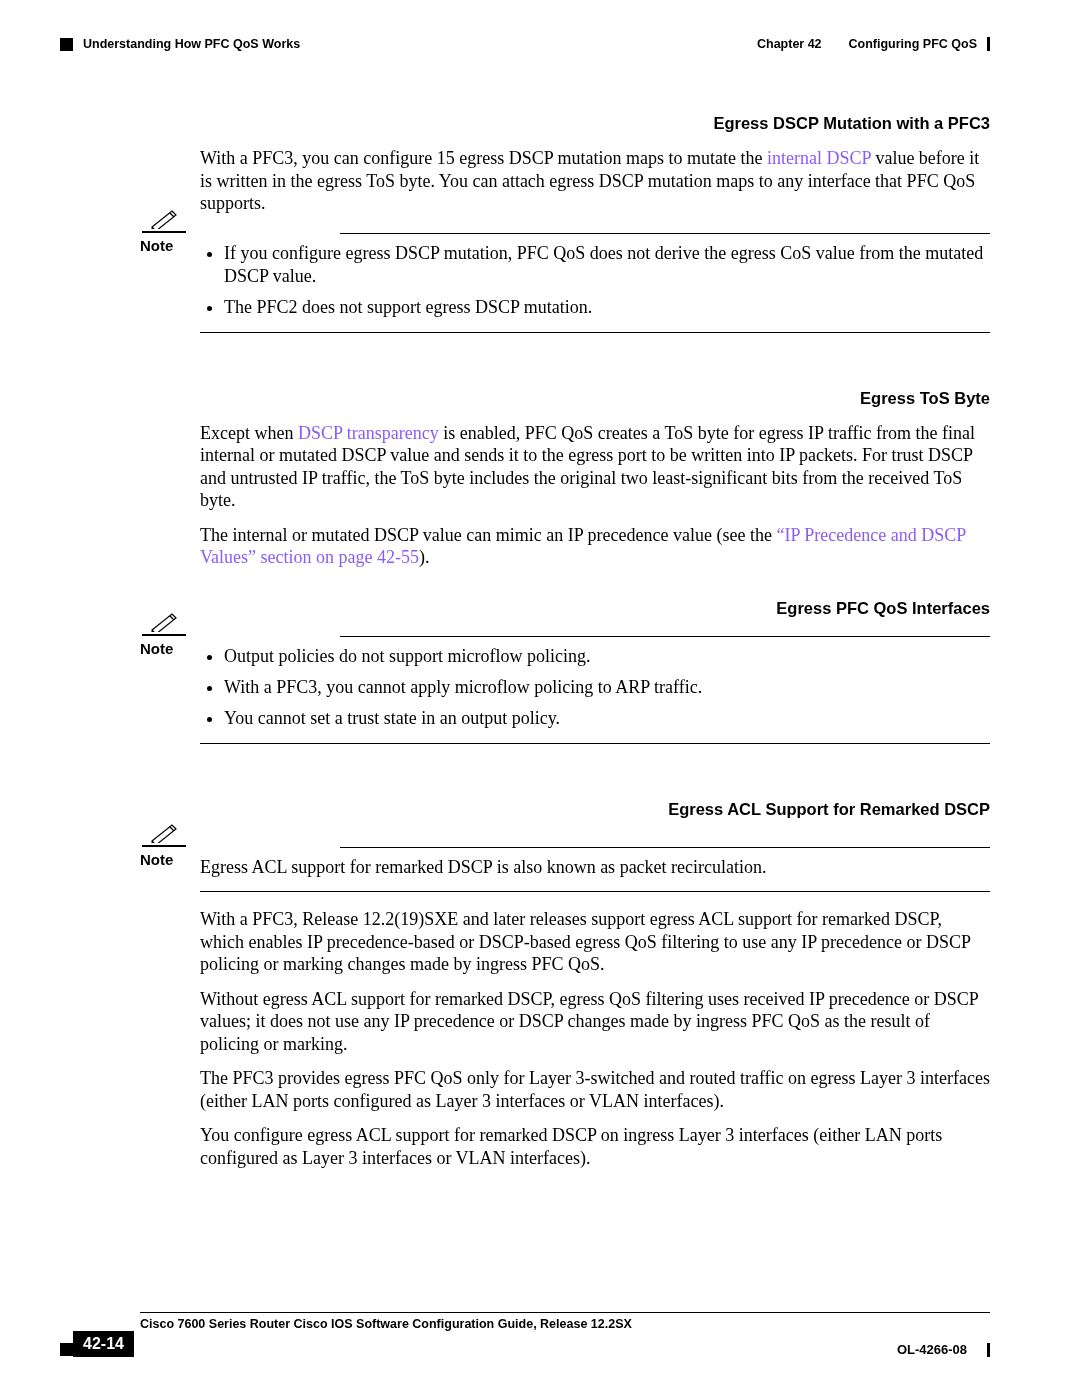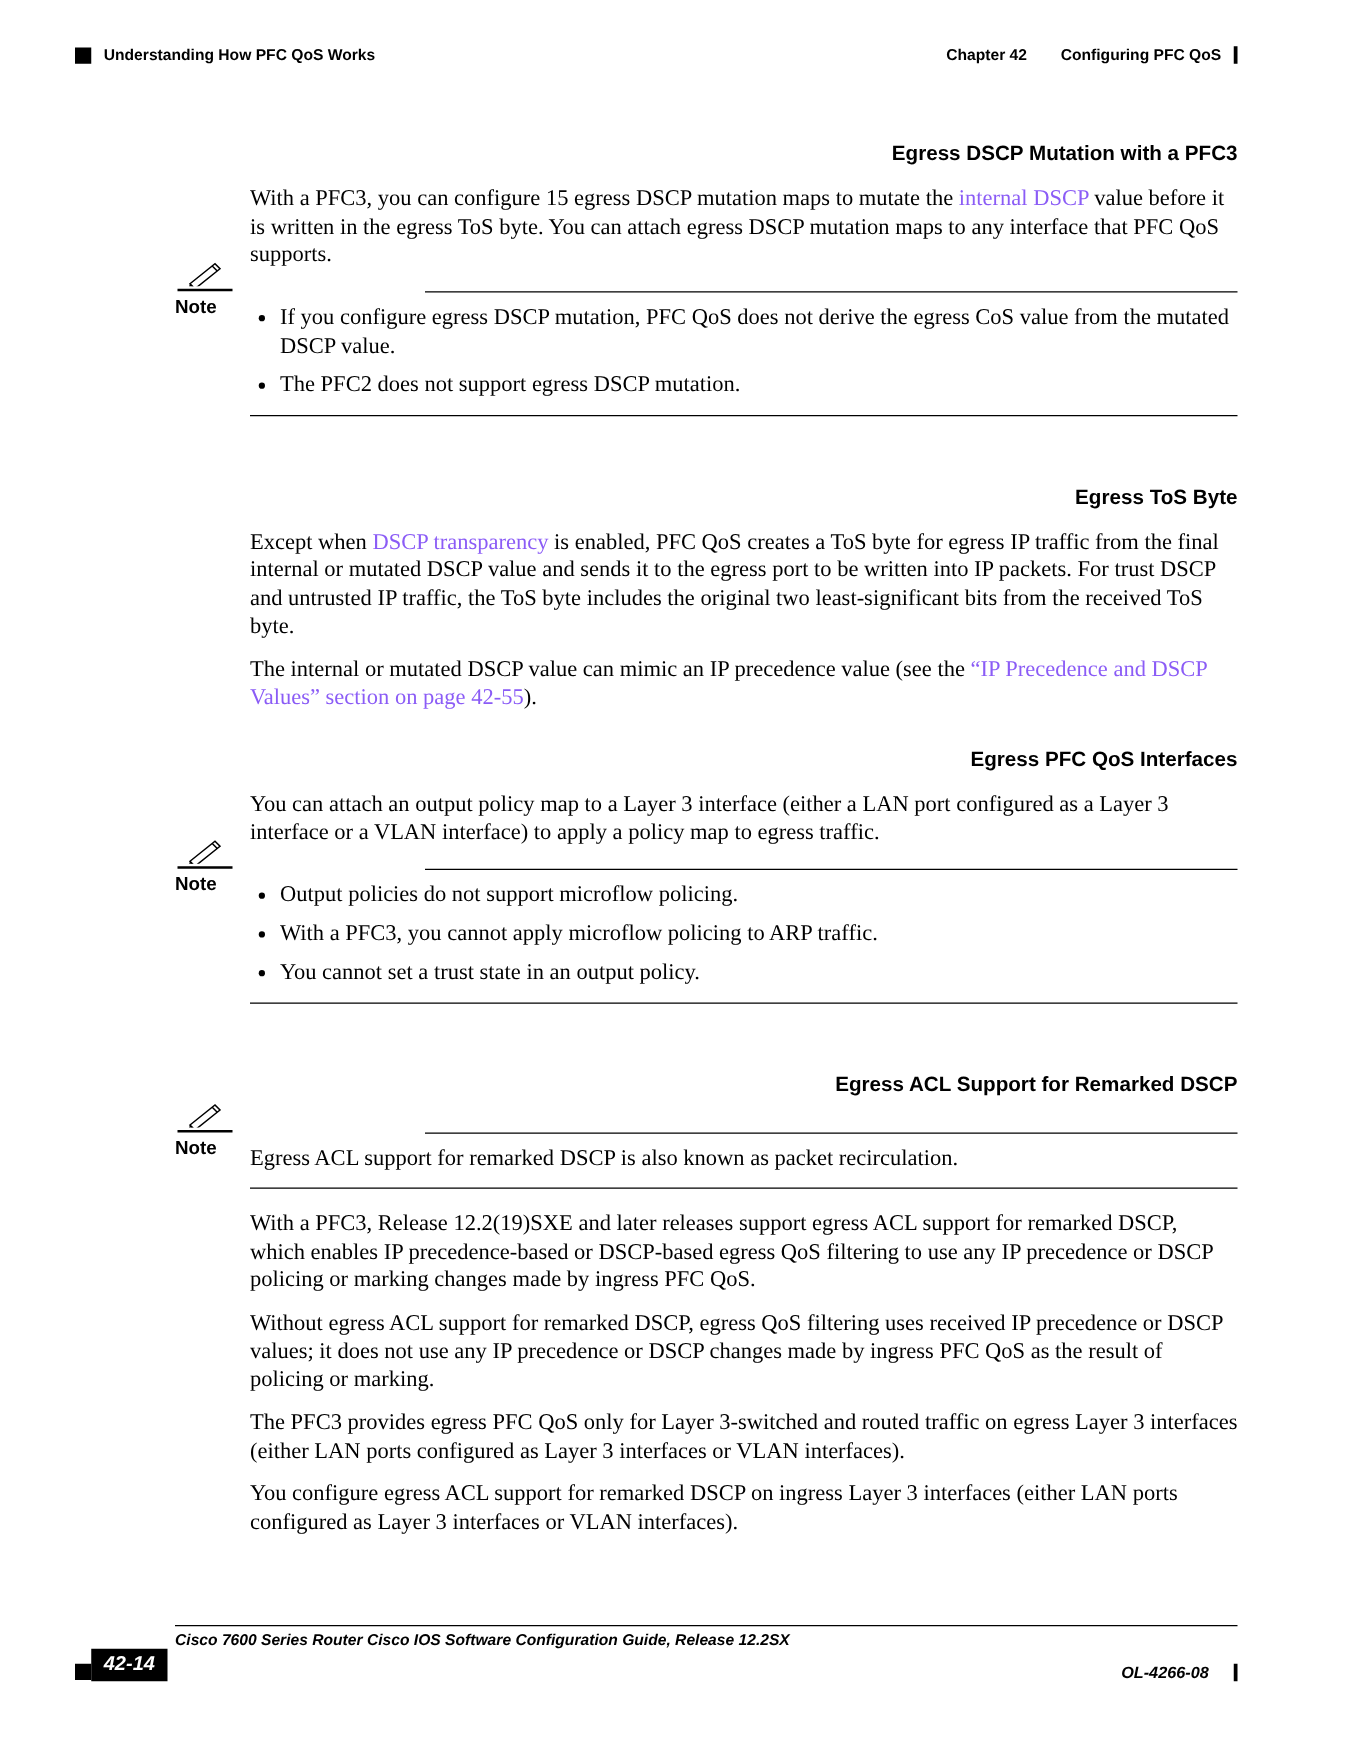--- a/index.html
+++ b/index.html
@@ -114,22 +114,21 @@
   }
   ul.bullets li {
     margin-bottom: 8px;
     line-height: 1.3;
   }
   
   .footer {
     position: absolute;
     left: 60px;
     right: 90px;
-    bottom: 52px;
-    font-style: italic;
+    bottom: 40px;
   }
   .foot-rule {
     border-top: 1px solid #000;
     margin-left: 80px;
     height: 0;
     margin-bottom: 4px;
   }
   .foot-row {
     display: flex;
     align-items: flex-end;
@@ -220,21 +219,20 @@
 
   <div class="h3">Egress ToS Byte</div>
   <p class="para">
     <span>Except when </span><span class="link">DSCP transparency</span><span> is enabled, PFC QoS creates a ToS byte for egress IP traffic from the final internal or mutated DSCP value and sends it to the egress port to be written into IP packets. For trust DSCP and untrusted IP traffic, the ToS byte includes the original two least-significant bits from the received ToS byte.</span>
   </p>
   <p class="para">
     <span>The internal or mutated DSCP value can mimic an IP precedence value (see the </span><span class="link">“IP Precedence and DSCP Values” section on page 42-55</span><span>).</span>
   </p>
 
   <div class="h3 tight">Egress PFC QoS Interfaces</div>
-  <p class="para">You can attach an output policy map to a Layer 3 interface (either a LAN port configured as a Layer 3 interface or a VLAN interface) to apply a policy map to egress traffic.</p>
 
   <div class="note">
     <div class="note-badge">
       <svg width="28" height="20" viewBox="0 0 28 20">
           <path d="M2 18 L22 2 L26 6 L6 22 Z M20 4 L24 8" stroke="#000" stroke-width="1.2" fill="none"></path>
           <path d="M2 18 L6 22 L0 24 Z" fill="#000"></path>
         </svg>
       <div class="note-underline"></div>
     </div>
     <div class="note-rule-top"></div>

